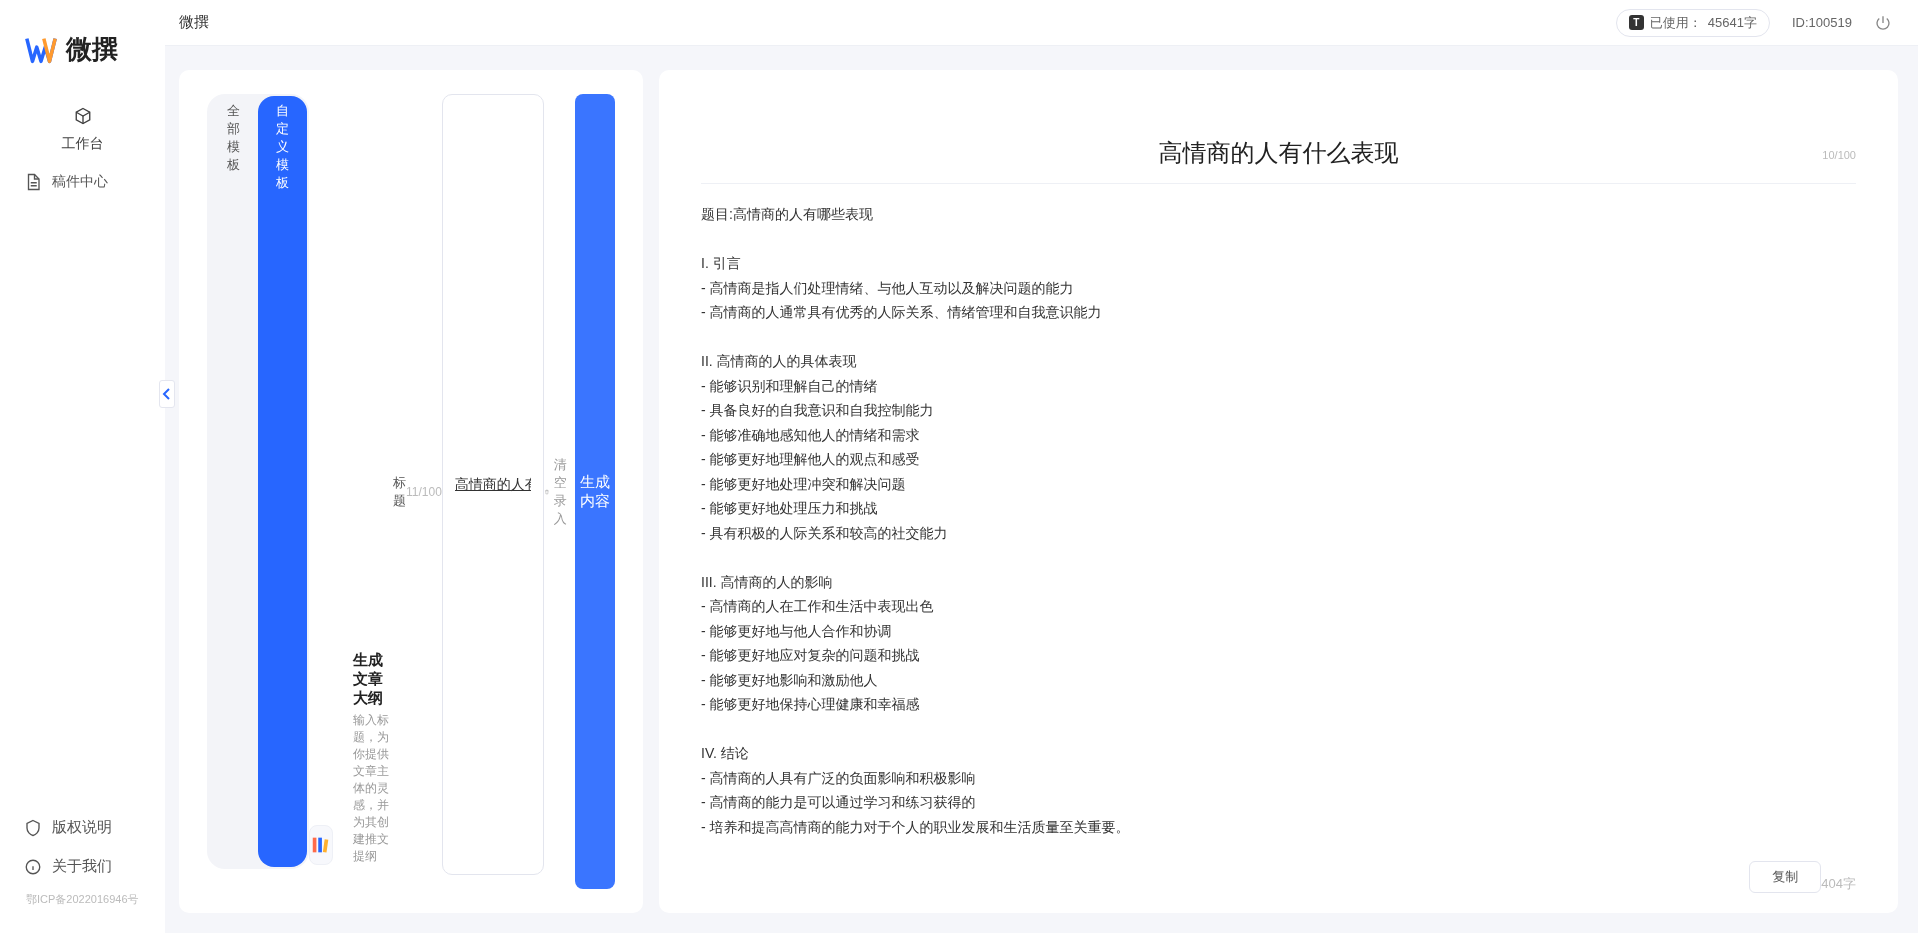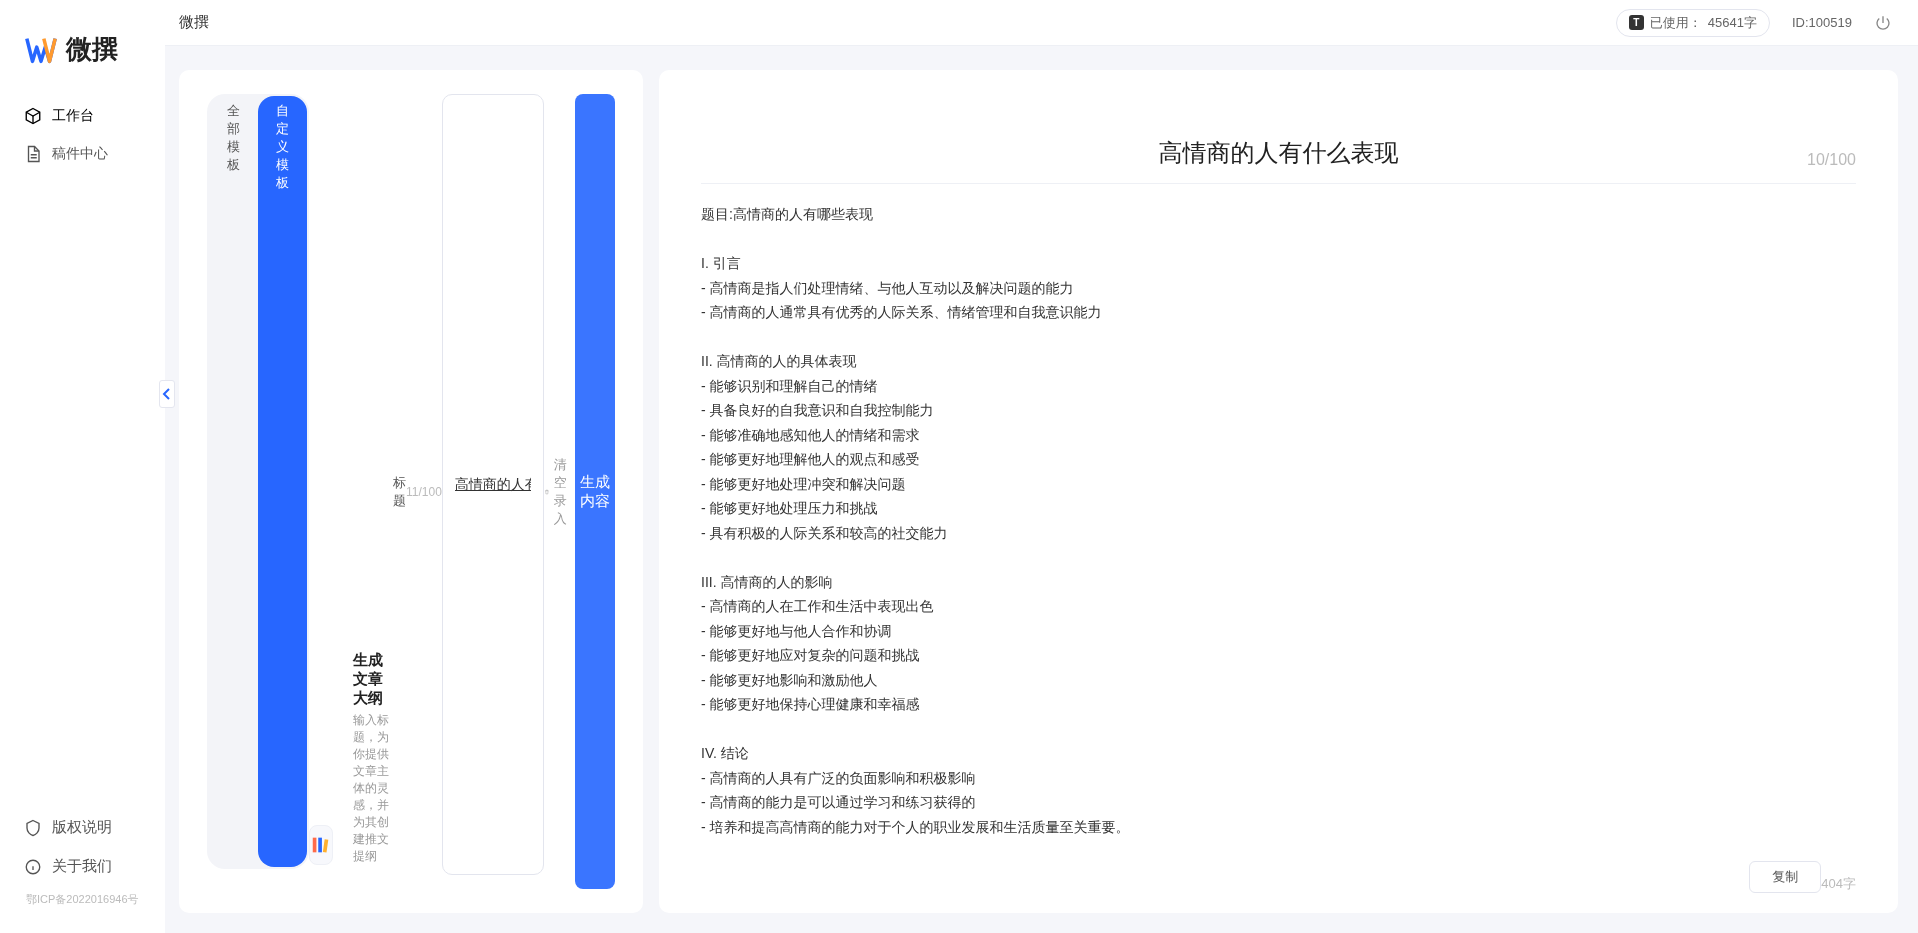--- a/index.html
+++ b/index.html
@@ -34,21 +34,21 @@
 .nav-item {
   display: flex;
   align-items: center;
   gap: 10px;
   padding: 10px 16px;
   border-radius: 6px;
   cursor: pointer;
   font-size: 14px;
   color: #555;
 }
-.nav-item.active { color: #000000; }
+.nav-item.active { color: #404040; flex-direction: column; }
 .nav-item svg { width: 18px; height: 18px; flex-shrink: 0; }
 .sidebar-bottom { padding: 0 8px 8px; }
 .sidebar-footer-link {
   display: flex;
   align-items: center;
   gap: 10px;
   padding: 10px 16px;
   font-size: 15px;
   color: #555;
   cursor: pointer;
@@ -206,22 +206,22 @@
   margin-bottom: 18px;
   margin-top: 39px;
 }
 .output-title {
   font-size: 24px;
   font-family: "Songti SC", SimSun, serif;
   font-weight: 500;
   color: #222;
 }
 .output-count {
-  position: absolute; right: 0; bottom: 14px;
-  font-size: 16px; color: #bbb;
+  position: absolute; right: 0; bottom: 22px;
+  font-size: 11px; color: #bbb;
 }
 .output-body {
   flex: 1;
   font-size: 14px;
   line-height: 1.75;
   color: #333;
   white-space: pre-wrap;
   overflow-y: auto;
 }
 .output-footer {

